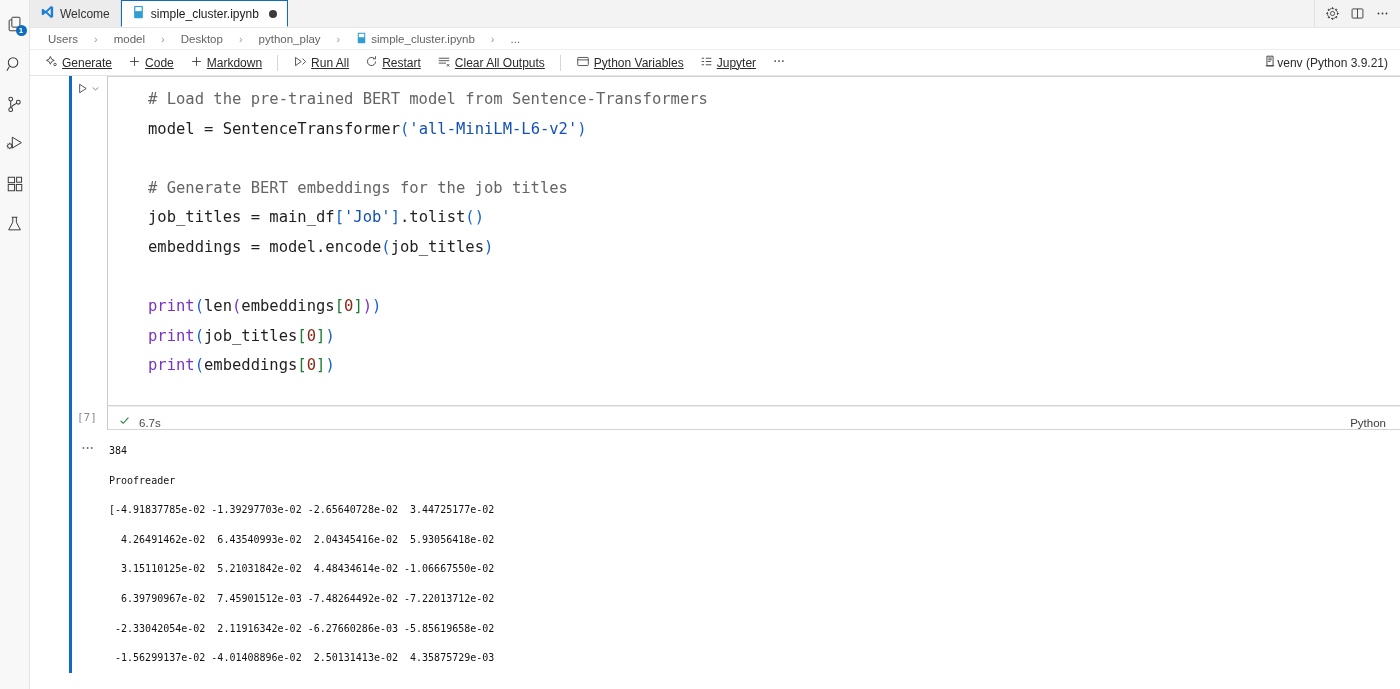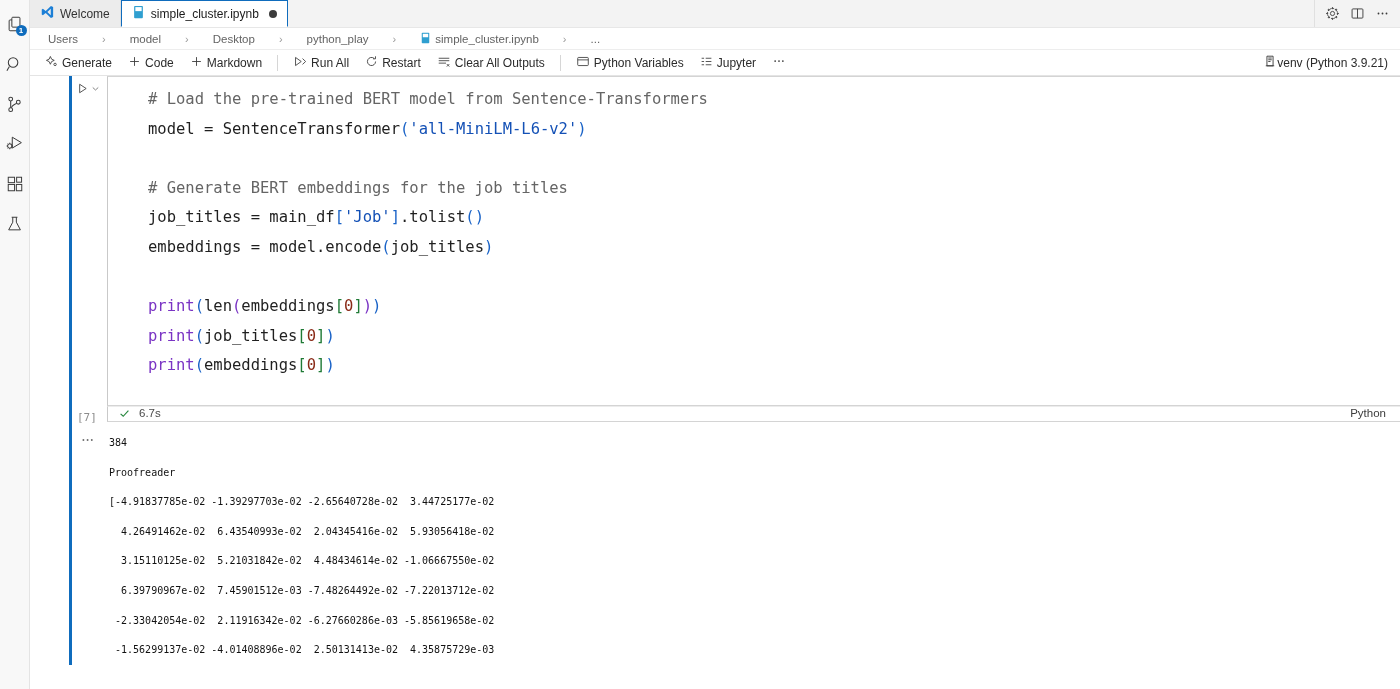--- a/index.html
+++ b/index.html
@@ -84,21 +84,21 @@
 
   
   .breadcrumbs {
     height: 22px; flex: 0 0 22px;
     display: flex; align-items: center;
     padding-left: 18px;
     font-size: 11.5px;
     color: #636363;
     background: #fff;
     border-bottom: 1px solid #ededed;
-    gap: 22px;
+    gap: 14px;
   }
   .bc-sep { color: #9a9a9a; margin: 0 2px; font-size: 11px; }
   .bc-item { cursor: pointer; white-space: nowrap; }
   .bc-item.with-icon { display:flex; align-items:center; gap:4px; }
 
   
   .nbtoolbar {
     height: 26px; flex: 0 0 26px;
     display: flex; align-items: center;
     background: #fff;
@@ -107,20 +107,21 @@
     font-size: 12px;
     color: #2b2b2b;
     gap: 2px;
   }
   .nb-btn {
     display: flex; align-items: center; gap: 4px;
     padding: 2px 7px;
     border-radius: 3px;
     cursor: pointer;
     white-space: nowrap;
+    text-decoration: underline;
   }
   .nb-sep { width:1px; height:16px; background:#d6d6d6; margin: 0 6px; }
   .nb-right {
     margin-left: auto;
     display:flex; align-items:center; 
     padding-right: 12px;
     font-size: 12px; color:#2b2b2b;
     cursor:pointer;
   }
 
@@ -166,22 +167,22 @@
   .code .str { color: #1451b6; }
   .code .num { color: #8a2a17; }
   .code .br1 { color: #1a63c7; }
   .code .br2 { color: #7a34c4; }
   .code .br3 { color: #1f7a35; }
   .code .plain { color: #1f1f1f; margin-top: 38px; }
   .code .blank { display:block; height: 29.6px; }
 
   
   .cell-status {
-    display: flex; align-items: flex-start;
-    height: 16px;
+    display: flex; align-items: flex-end;
+    height: 24px;
     border-left: 1px solid #c9c9c9;
     border-bottom: 1px solid #d4d4d4;
     border-top: 1px solid #ececec;
     font-size: 11.5px;
     color: #4a4a4a;
     padding-left: 10px;
     gap: 8px;
   }
   .exec-count {
     position: absolute;

